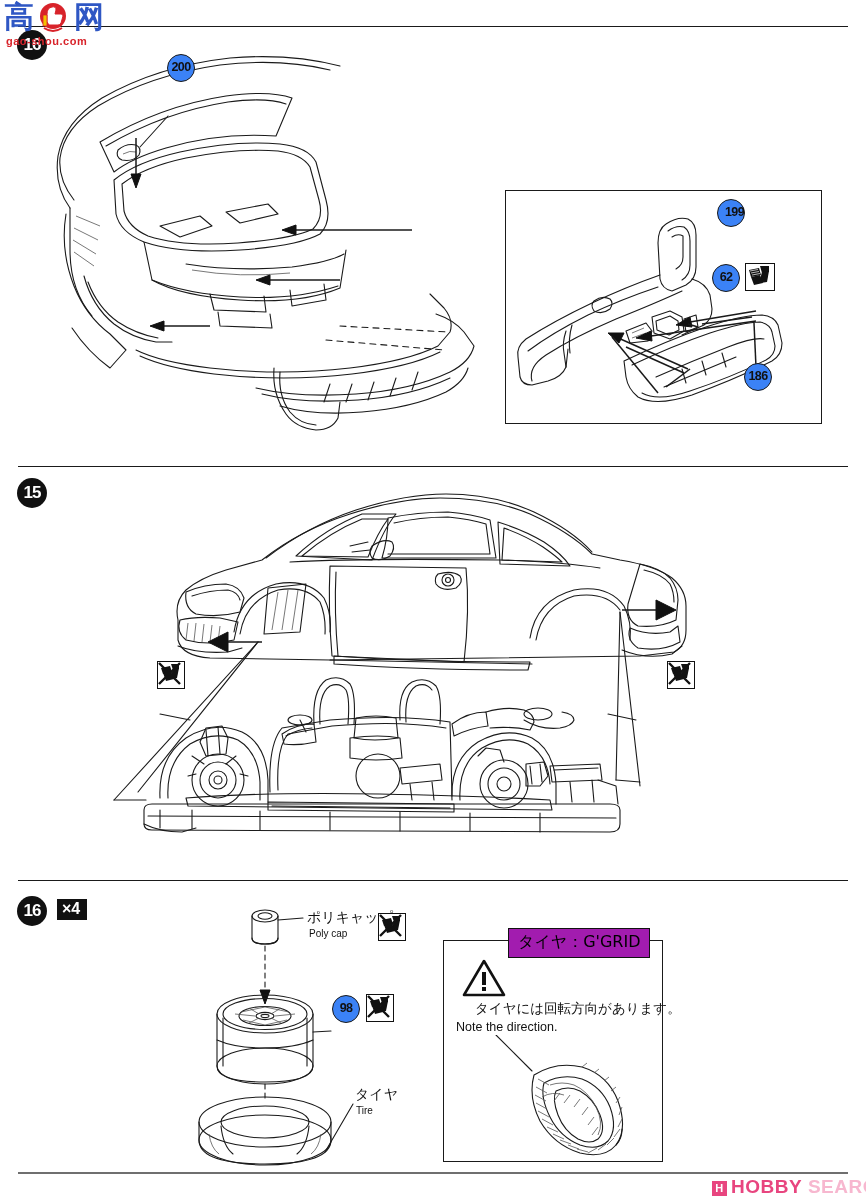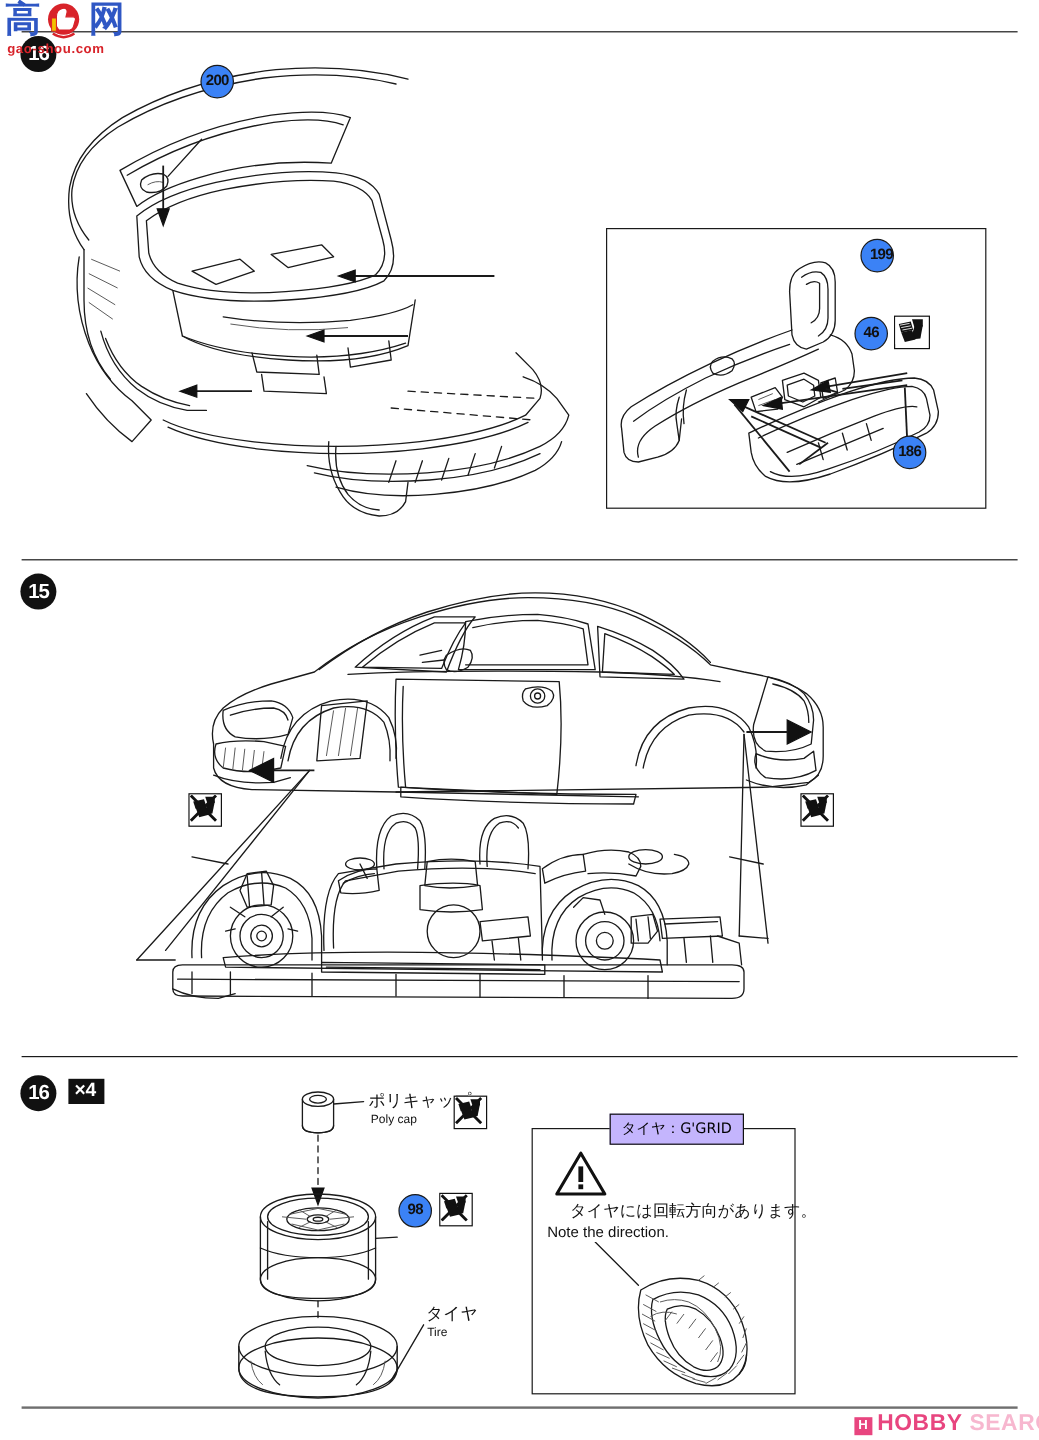--- a/index.html
+++ b/index.html
@@ -95,22 +95,22 @@
     border: 1.5px solid #111;
     background: #fff;
     overflow: hidden;
   }
 
   .warn-title {
     position: absolute;
     border: 1.4px solid #111;
     padding: 3px 9px 4px 9px;
     font-family: "DejaVu Sans", sans-serif;
-    font-size: 12px;
-    background: #c4b5fd;
+    font-size: 16px;
+    background: #a21caf;
     white-space: nowrap;
   }
 
   .footer-page {
     position: absolute;
     width: 100%;
     text-align: center;
     font-size: 12px;
     color: #333;
   }
@@ -306,21 +306,21 @@
       <path class="ln-med" d="M248 132 L250 176"></path>
       <path class="ln-med" d="M182 178 L110 146"></path>
       <polygon class="arrow" points="102,142 118,142 113,152"></polygon>
       <path class="ln-med" d="M178 182 L120 156"></path>
       <path class="ln-med" d="M160 196 L184 178"></path>
       <path class="ln-med" d="M152 202 L106 146"></path>
     </svg>
   </div>
 
   <div class="part-num" style="left:717px; top:199px;text-align:right;">199</div>
-  <div class="part-num" style="left:712px; top:264px;">46</div>
+  <div class="part-num" style="left:712px; top:264px;">62</div>
   <div class="part-num" style="left:744px; top:363px;">186</div>
 
   <div class="icon-glue" style="left:745px; top:263px;">
     <svg width="25" height="23" viewBox="0 0 25 23">
       <rect x="0" y="0" width="25" height="23" fill="#fff"></rect>
       <path d="M14 2 L23 2 L23 8 L16 9 Z" fill="#111"></path>
       <path d="M16 8 L23 7 L21 18 L13 19 Z" fill="#111"></path>
       <path d="M3 6 L13 4 L15 11 L5 13 Z" fill="#111"></path>
       <path d="M4 7 L12 5.5" stroke="#fff" stroke-width="0.7"></path>
       <path d="M5 9 L13 7.5" stroke="#fff" stroke-width="0.7"></path>

